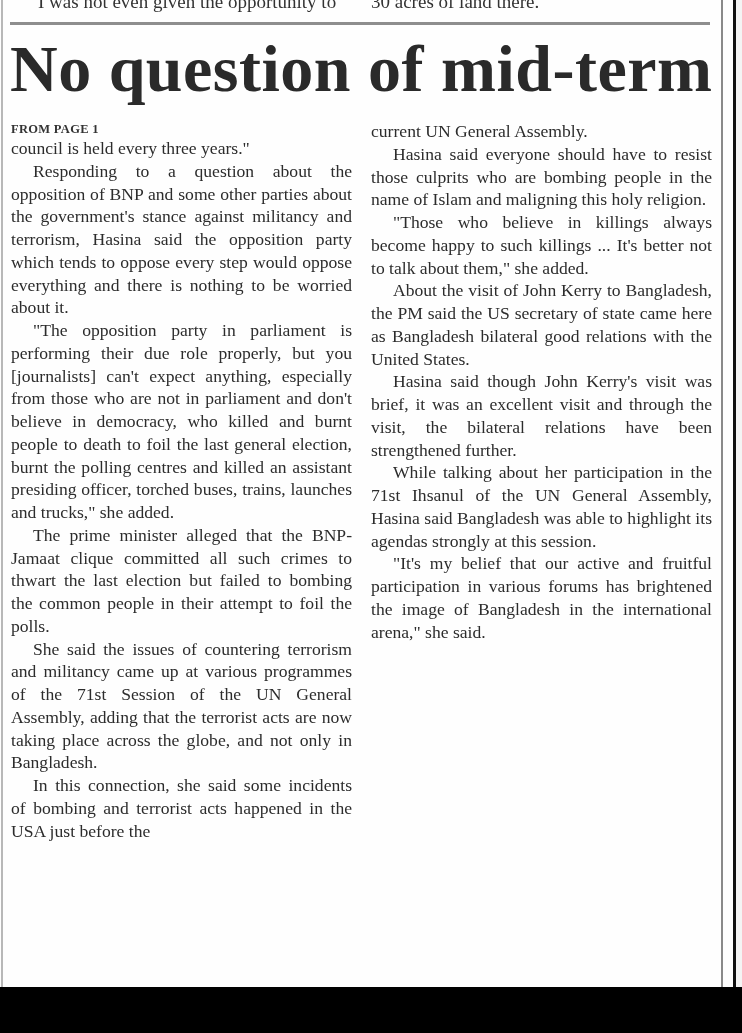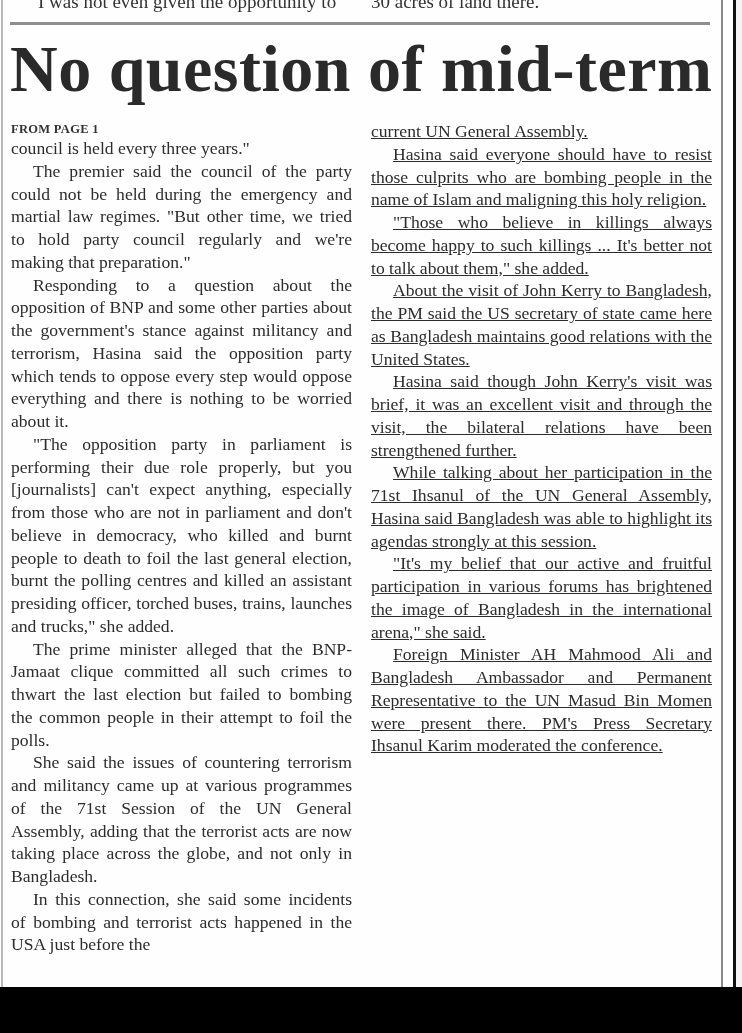--- a/index.html
+++ b/index.html
@@ -22,21 +22,21 @@
   .rule { position: absolute; left: 10px; top: 22px; width: 700px; height: 3px; background: #8e8e8e; }
 
   .headline { position: absolute; left: 10px; top: 32px; margin: 0;
     font-family: "Liberation Serif", serif; font-weight: bold; font-size: 66px;
     line-height: 74px; color: #2a2a2a; letter-spacing: 0.5px; white-space: nowrap; }
 
   .col { position: absolute; top: 120px; width: 341px;
     font-family: "Liberation Serif", serif; font-size: 17.6px; line-height: 22.75px;
     color: #2c2c2c; text-align: justify; hyphens: manual; }
   .col.left { left: 11px; }
-  .col.right { left: 371px; text-decoration: underline; }
+  .col.right { left: 371px; }
   .kicker { font-size: 12.5px; line-height: 16px; letter-spacing: 0.3px; color: #333; margin-top: 1px; text-transform: uppercase; font-weight: bold; }
   .col p { margin: 0; text-indent: 0; }
   .col p.indent { text-indent: 22px; }
 </style>
 </head>
 <body>
 
 <div class="page">
   <div class="left-edge"></div>
 
@@ -45,37 +45,35 @@
     <span class="prev-right">30 acres of land there.</span>
   </div>
 
   <div class="rule"></div>
 
   <h1 class="headline">No question of mid-term</h1>
 
   <div class="col left">
     <div class="kicker">FROM PAGE 1</div>
     <p>council is held every three years."</p>
-    <p class="indent">The premier said the council of the party could not be held during the emer­gency and martial law regimes. "But other time, we tried to hold party coun­cil regularly and we're making that prep­aration."</p>
     <p class="indent">Responding to a question about the opposition of BNP and some other par­ties about the government's stance against militancy and terrorism, Hasina said the opposition party which tends to oppose every step would oppose everything and there is nothing to be worried about it.</p>
     <p class="indent">"The opposition party in parliament is performing their due role properly, but you [journalists] can't expect any­thing, especially from those who are not in parliament and don't believe in democracy, who killed and burnt people to death to foil the last general election, burnt the polling centres and killed an assistant presiding officer, torched buses, trains, launches and trucks," she added.</p>
     <p class="indent">The prime minister alleged that the BNP-Jamaat clique committed all such crimes to thwart the last election but failed to bombing the common people in their attempt to foil the polls.</p>
     <p class="indent">She said the issues of countering ter­rorism and militancy came up at various programmes of the 71st Session of the UN General Assembly, adding that the terrorist acts are now taking place across the globe, and not only in Bangladesh.</p>
     <p class="indent">In this connection, she said some incidents of bombing and terrorist acts happened in the USA just before the</p>
   </div>
 
   <div class="col right">
     <p>current UN General Assembly.</p>
     <p class="indent">Hasina said everyone should have to resist those culprits who are bombing peo­ple in the name of Islam and maligning this holy religion.</p>
     <p class="indent">"Those who believe in killings always become happy to such killings ... It's better not to talk about them," she added.</p>
-    <p class="indent">About the visit of John Kerry to Bangladesh, the PM said the US secre­tary of state came here as Bangladesh maintains good relations with the United States.</p>
+    <p class="indent">About the visit of John Kerry to Bangladesh, the PM said the US secre­tary of state came here as Bangladesh bilateral good relations with the United States.</p>
     <p class="indent">Hasina said though John Kerry's visit was brief, it was an excellent visit and through the visit, the bilateral relations have been strengthened further.</p>
     <p class="indent">While talking about her participation in the 71st Ihsanul of the UN General Assembly, Hasina said Bangladesh was able to highlight its agendas strongly at this session.</p>
     <p class="indent">"It's my belief that our active and fruitful participation in various forums has brightened the image of Bangladesh in the international arena," she said.</p>
-    <p class="indent">Foreign Minister AH Mahmood Ali and Bangladesh Ambassador and Permanent Representative to the UN Masud Bin Momen were present there. PM's Press Secretary Ihsanul Karim mod­erated the conference.</p>
   </div>
 
   <div class="gutter-line"></div>
   <div class="frame-line"></div>
   <div class="frame-bg"></div>
 </div>
 
 <div class="black-band"></div>
 
 </body></html>

